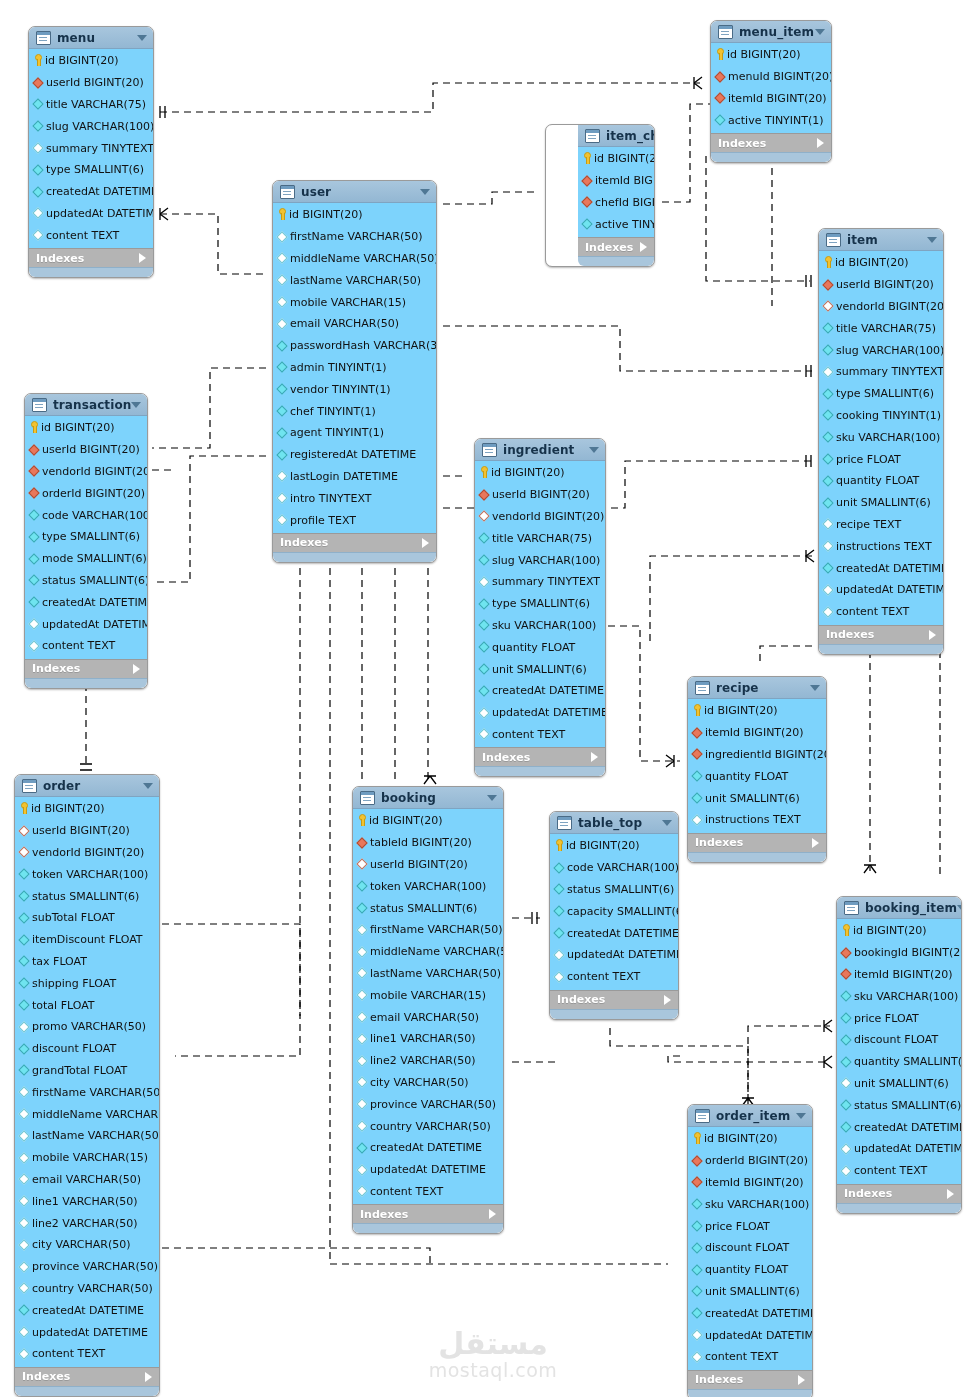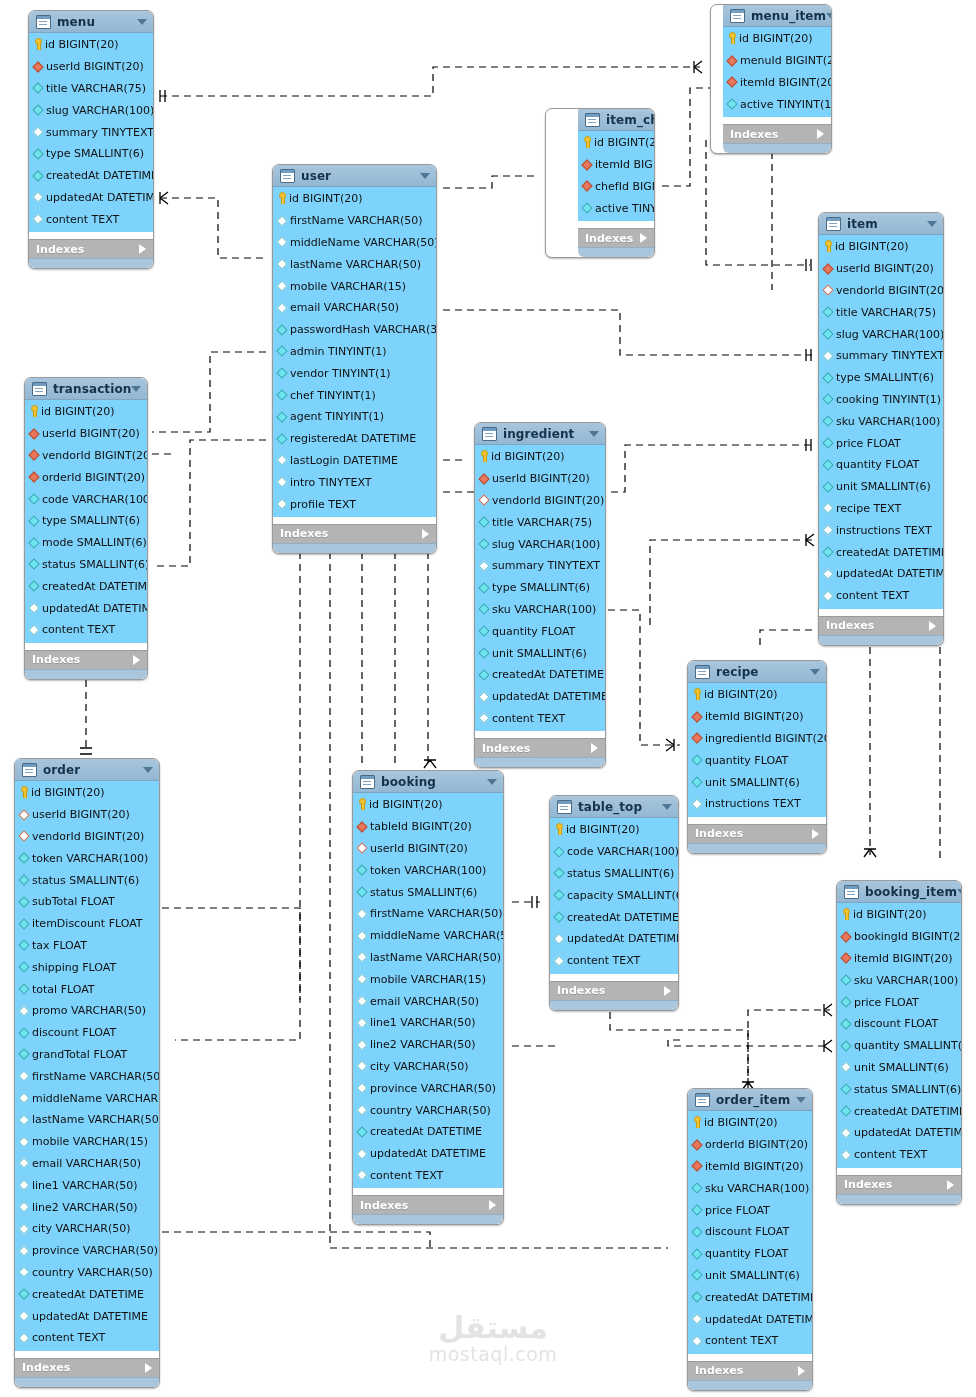--- a/index.html
+++ b/index.html
@@ -1,20 +1,20 @@
 <!DOCTYPE html>
 <html><head>
 <meta charset="utf-8">
 <style>
   html,body{margin:0;padding:0;background:#ffffff;}
   body{
     font-family:"DejaVu Sans", sans-serif;
     width:976px;height:1397px;position:relative;overflow:hidden;
   }
-  #canvas{position:absolute;left:0;top:0;width:976px;height:1149px;}
+  #canvas{position:absolute;left:0;top:16px;width:976px;height:1149px;}
   svg.links{position:absolute;left:0;top:0;width:976px;height:1397px;pointer-events:none;}
 
   .table-box{
     position:absolute;
     background:#ffffff;
     border:1px solid #9a9a9a;
     border-radius:7px;
     box-shadow:0 1px 2px rgba(0,0,0,.28);
     overflow:hidden;
     box-sizing:border-box;
@@ -76,21 +76,21 @@
     transform:rotate(45deg);
     box-sizing:border-box;
   }
   .d-fk{background:#e8775b;border:1px solid #b04b31;}
   .d-fk-null{background:#ffffff;border:1px solid #c0705c;}
   .d-nn{background:#6fe4ef;border:1px solid #3aa7b5;}
   .d-null{background:#ffffff;border:1px solid #6fc6d4;}
   .fname{display:inline-block;}
   .indexes{
     height:19px;background:#b4b4b4;border-top:1px solid #9a9a9a;
-    display:flex;align-items:center;padding:0 7px 0 7px;box-sizing:border-box;margin-top:7px;
+    display:flex;align-items:center;padding:0 7px 0 7px;box-sizing:border-box;
   }
   .indexes .ix-label{
     font-size:11px;font-weight:bold;color:#ffffff;flex:1 1 auto;
     text-shadow:0 1px 0 rgba(0,0,0,.15);
   }
   .ix-arrow{
     width:0;height:0;flex:0 0 auto;
     border-top:5px solid transparent;border-bottom:5px solid transparent;
     border-left:7px solid #ffffff;
   }
@@ -230,21 +230,21 @@
             <span class="dia d-null"></span>
             <span class="fname">content TEXT</span>
           </div>
         </div>
         <div class="indexes">
           <span class="ix-label">Indexes</span>
           <span class="ix-arrow"></span>
         </div>
         <div class="foot"></div>
       </div>
-      <div class="table-box" style="left: 710px; top: 4px; width: 122px; padding-left: 12px;">
+      <div class="table-box" style="left: 710px; top: 4px; width: 122px;">
         <div class="tbl-header">
           <div class="tbl-icon"></div>
           <div class="tbl-title">menu_item</div>
           <div class="caret"></div>
         </div>
         <div class="fields">
           <div class="field">
             <span class="fkey k-pk"></span>
             <span class="fname">id BIGINT(20)</span>
           </div>

